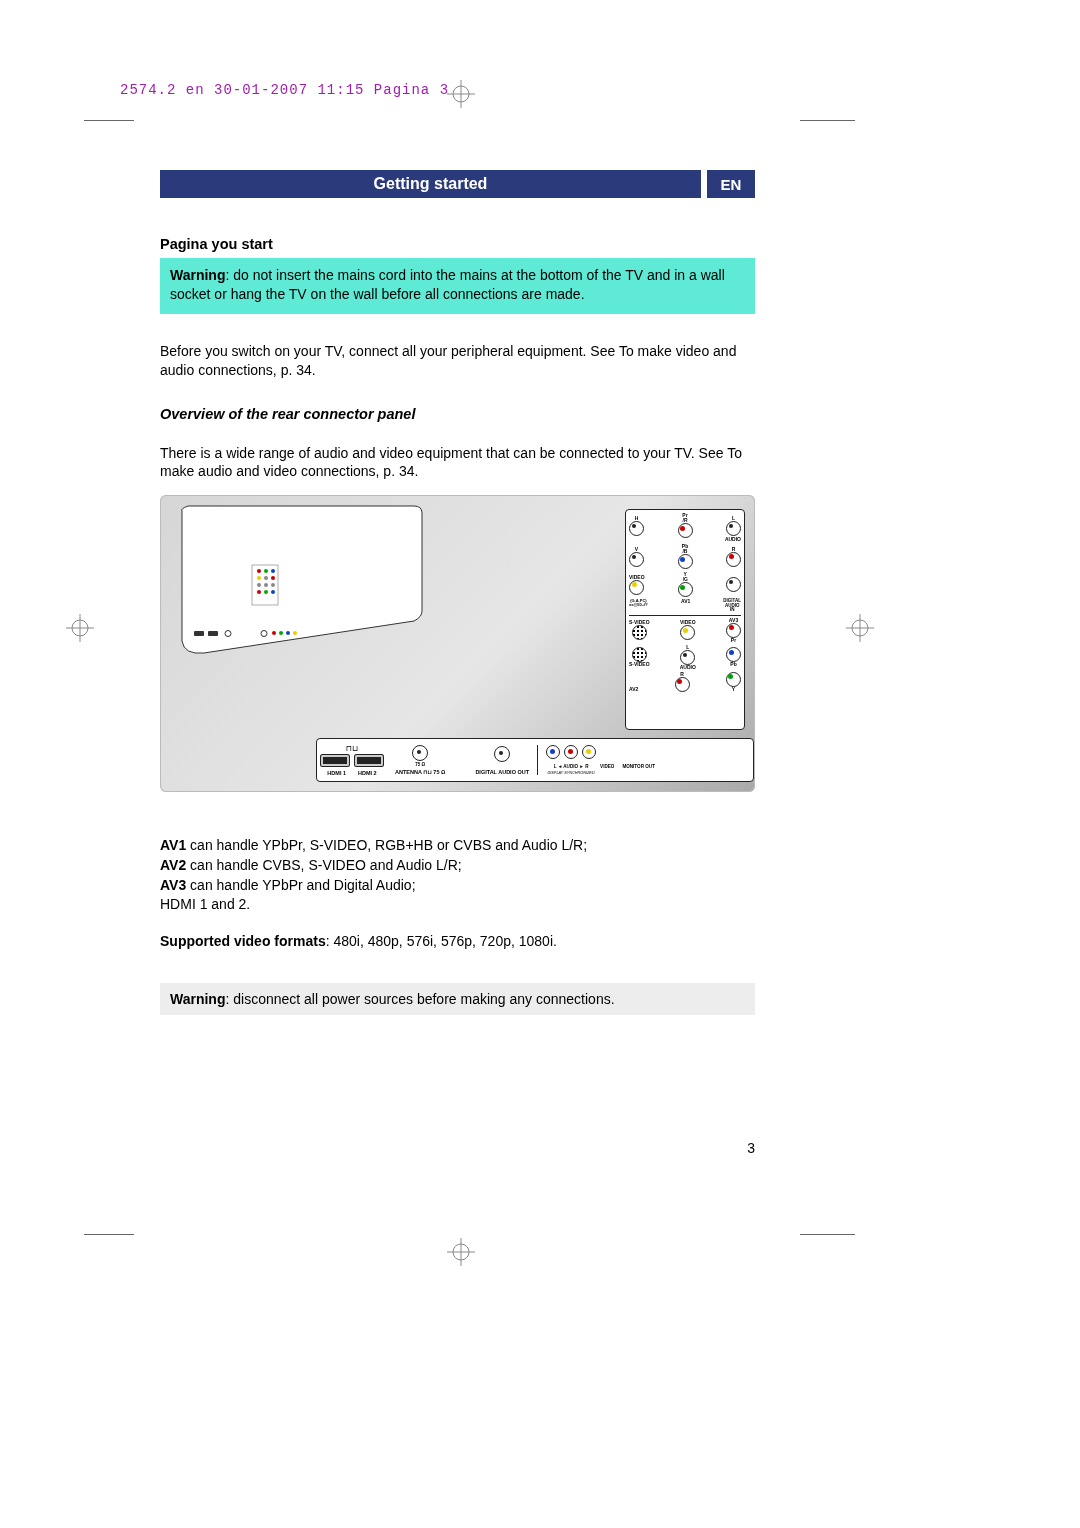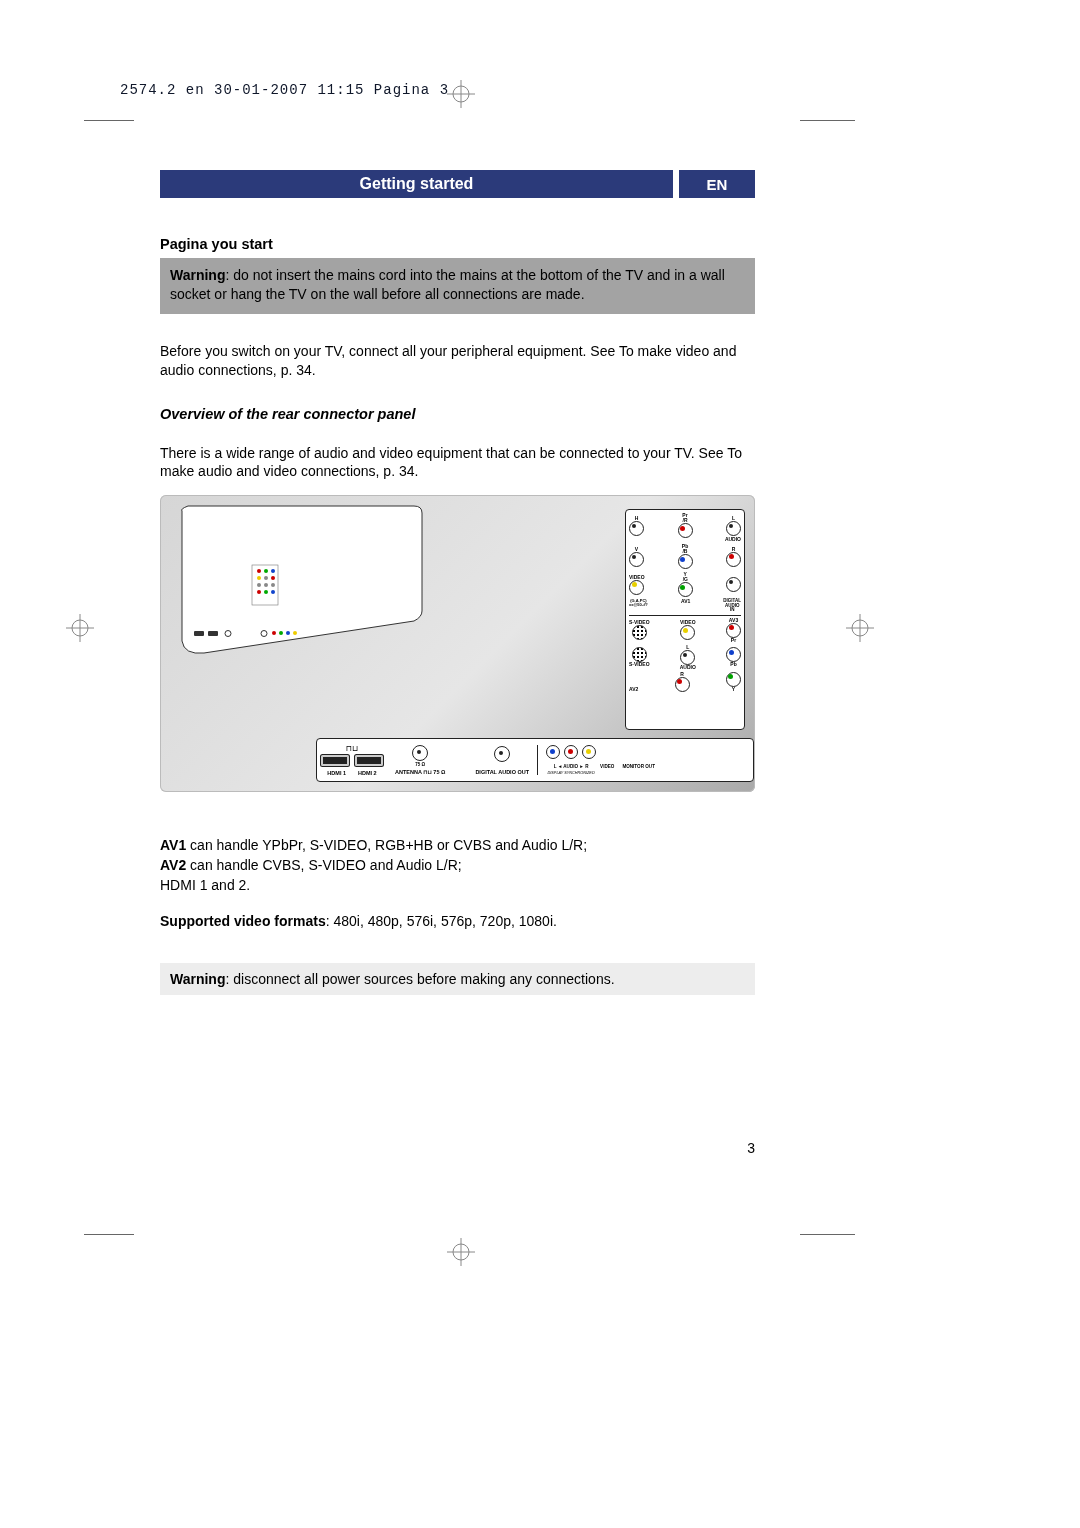--- a/index.html
+++ b/index.html
@@ -30,21 +30,21 @@
   .bl-h { left: 84px; top: 1234px; width: 50px; height: 1px; }
   .br-h { left: 800px; top: 1234px; width: 55px; height: 1px; }
 
   .print-meta {
     position: absolute;
     left: 120px;
     top: 82px;
     font-family: "Courier New", monospace;
     font-size: 14px;
     letter-spacing: 1px;
-    color: #0f172a;
+    color: #a21caf;
   }
 
   .page {
     position: absolute;
     left: 160px;
     top: 170px;
     width: 595px;
   }
 
   .title-bar {
@@ -56,40 +56,40 @@
     flex: 1;
     background: #2b3a7a;
     color: #fff;
     font-weight: bold;
     font-size: 16px;
     display: flex;
     align-items: center;
     justify-content: center;
   }
   .title-right {
-    width: 76px;
+    width: 48px;
     background: #2b3a7a;
     color: #fff;
     font-weight: bold;
     font-size: 15px;
     display: flex;
     align-items: center;
     justify-content: center;
     margin-left: 6px;
   }
 
   .section-heading {
     font-weight: bold;
     font-size: 14.5px;
     margin-top: 38px;
     margin-bottom: 6px;
   }
 
   .gray-box {
-    background: #a3a3a3;
+    background: #5eead4;
     padding: 8px 10px 10px 10px;
     font-size: 14px;
     line-height: 1.35;
   }
 
   .body-text {
     font-size: 14px;
     line-height: 1.35;
     margin-top: 28px;
   }
@@ -421,20 +421,21 @@
       <div class="strip-block">
         <div style="height:12px;"></div>
         <span class="strip-label" style="font-size:4.6px;">MONITOR OUT</span>
       </div>
     </div>
   </div>
 
   <div class="av-list">
     <div><b>AV1</b><span> can handle YPbPr, S-VIDEO, RGB+HB or CVBS and Audio L/R;</span></div>
     <div><b>AV2</b><span> can handle CVBS, S-VIDEO and Audio L/R;</span></div>
+    <div><b>AV3</b><span> can handle YPbPr and Digital Audio;</span></div>
     <div>HDMI 1 and 2.</div>
   </div>
 
   <div class="formats">
     <b>Supported video formats</b><span>: 480i, 480p, 576i, 576p, 720p, 1080i.</span>
   </div>
 
   <div class="warn-box">
     <b>Warning</b><span>: disconnect all power sources before making any connections.</span>
   </div>

